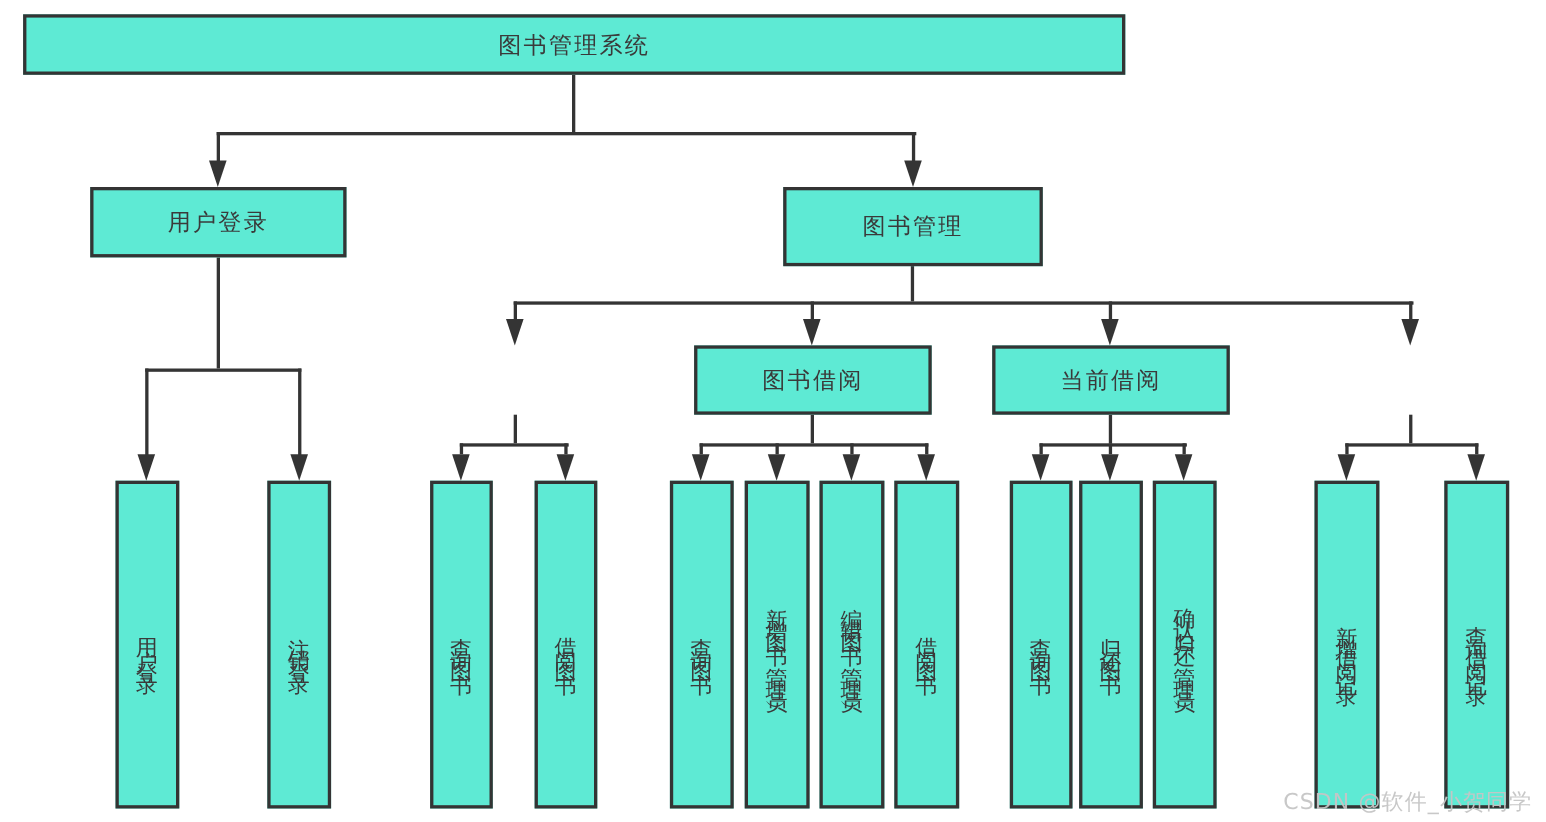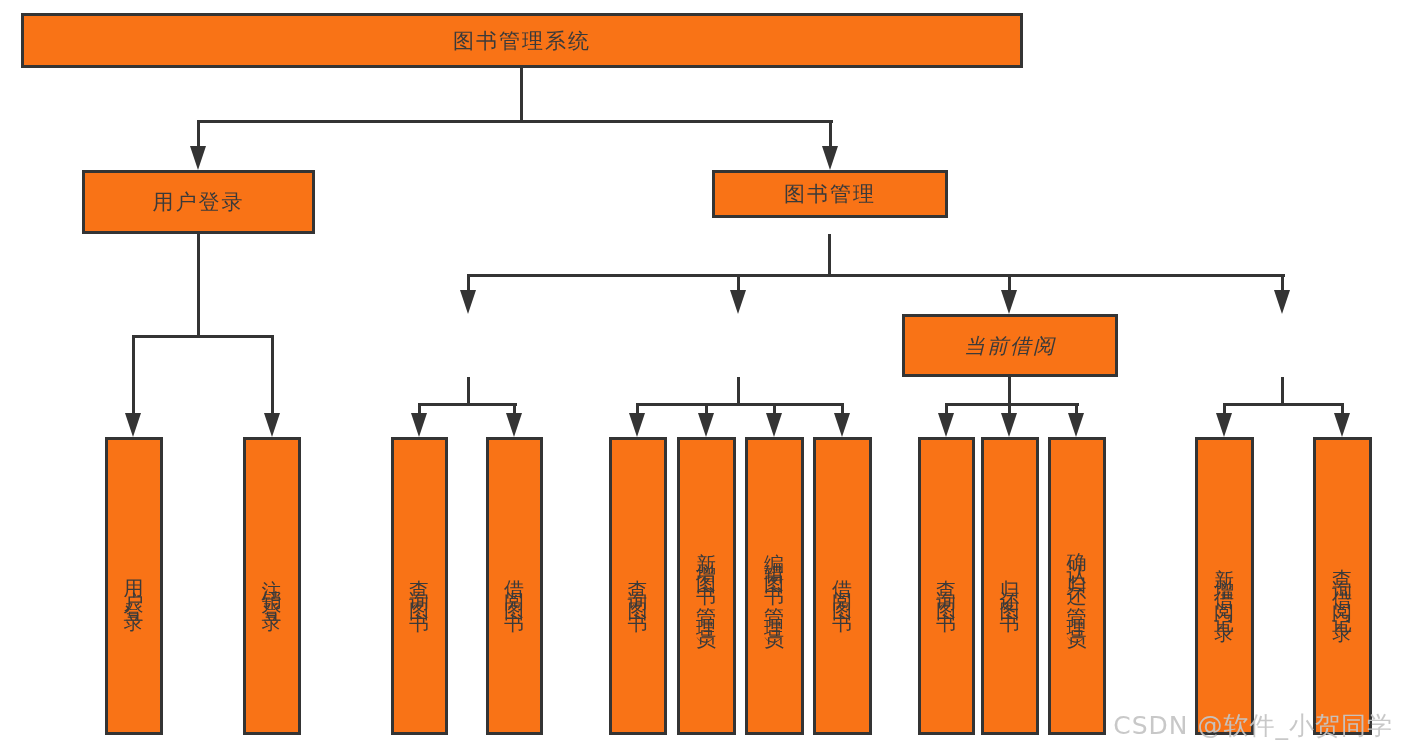--- a/index.html
+++ b/index.html
@@ -8,21 +8,21 @@
     position: relative;
     width: 1405px;
     height: 747px;
     background: #ffffff;
     overflow: hidden;
   }
   .box {
     position: absolute;
     box-sizing: border-box;
     border: 3px solid #343434;
-    background: #f97316;
+    background: #5eead4;
     display: flex;
     align-items: center;
     justify-content: center;
     z-index: 2;
   }
   .hlabel {
     font-size: 21px;
     color: #3a3a3a;
     letter-spacing: 2px;
     white-space: nowrap;
@@ -51,21 +51,21 @@
     width: 0; height: 0;
     border-left: 8px solid transparent;
     border-right: 8px solid transparent;
     border-top: 24px solid #343434;
     z-index: 1;
   }
   .watermark {
     position: absolute;
     right: 12px;
     bottom: 5px;
-    font-size: 25px;
+    font-size: 20px;
     color: rgba(197,197,197,0.95);
     letter-spacing: 1px;
     z-index: 5;
     white-space: nowrap;
     margin-top: 44px;
   }
 </style>
 </head>
 <body>
 
@@ -78,21 +78,21 @@
   <div class="vline" style="left:520px; top:68px; height:52px;"></div>
   <div class="hline" style="left:197px; top:120px; width:636px;"></div>
   <div class="vline" style="left:197px; top:120px; height:28px;"></div>
   <div class="vline" style="left:829px; top:120px; height:28px;"></div>
   <div class="arrow" style="left:190px; top:146px;"></div>
   <div class="arrow" style="left:822px; top:146px;"></div>
 
   <div class="box" style="left:82px; top:170px; width:233px; height:64px;">
     <span class="hlabel">用户登录</span>
   </div>
-  <div class="box" style="left:712px; top:170px; width:236px; height:48px;">
+  <div class="box" style="left:712px; top:170px; width:236px; height:72px;">
     <span class="hlabel">图书管理</span>
   </div>
 
   <div class="vline" style="left:197px; top:234px; height:101px;"></div>
   <div class="hline" style="left:132px; top:335px; width:142px;"></div>
   <div class="vline" style="left:132px; top:335px; height:80px;"></div>
   <div class="vline" style="left:271px; top:335px; height:80px;"></div>
   <div class="arrow" style="left:125px; top:413px;"></div>
   <div class="arrow" style="left:264px; top:413px;"></div>
 
@@ -100,21 +100,24 @@
   <div class="hline" style="left:467px; top:274px; width:818px;"></div>
   <div class="vline" style="left:467px;  top:274px; height:18px;"></div>
   <div class="vline" style="left:737px;  top:274px; height:18px;"></div>
   <div class="vline" style="left:1008px; top:274px; height:18px;"></div>
   <div class="vline" style="left:1281px; top:274px; height:18px;"></div>
   <div class="arrow" style="left:460px;  top:290px;"></div>
   <div class="arrow" style="left:730px;  top:290px;"></div>
   <div class="arrow" style="left:1001px; top:290px;"></div>
   <div class="arrow" style="left:1274px; top:290px;"></div>
 
-  <div class="box" style="left:902px; top:314px; width:216px; height:63px;font-style:italic;">
+  <div class="box" style="left:631px; top:314px; width:216px; height:63px;">
+    <span class="hlabel">图书借阅</span>
+  </div>
+  <div class="box" style="left:902px; top:314px; width:216px; height:63px;">
     <span class="hlabel">当前借阅</span>
   </div>
 
   <div class="vline" style="left:467px; top:377px; height:26px;"></div>
   <div class="hline" style="left:418px; top:403px; width:99px;"></div>
   <div class="vline" style="left:418px; top:403px; height:10px;"></div>
   <div class="vline" style="left:513px; top:403px; height:10px;"></div>
   <div class="arrow" style="left:411px; top:413px;"></div>
   <div class="arrow" style="left:506px; top:413px;"></div>
 

